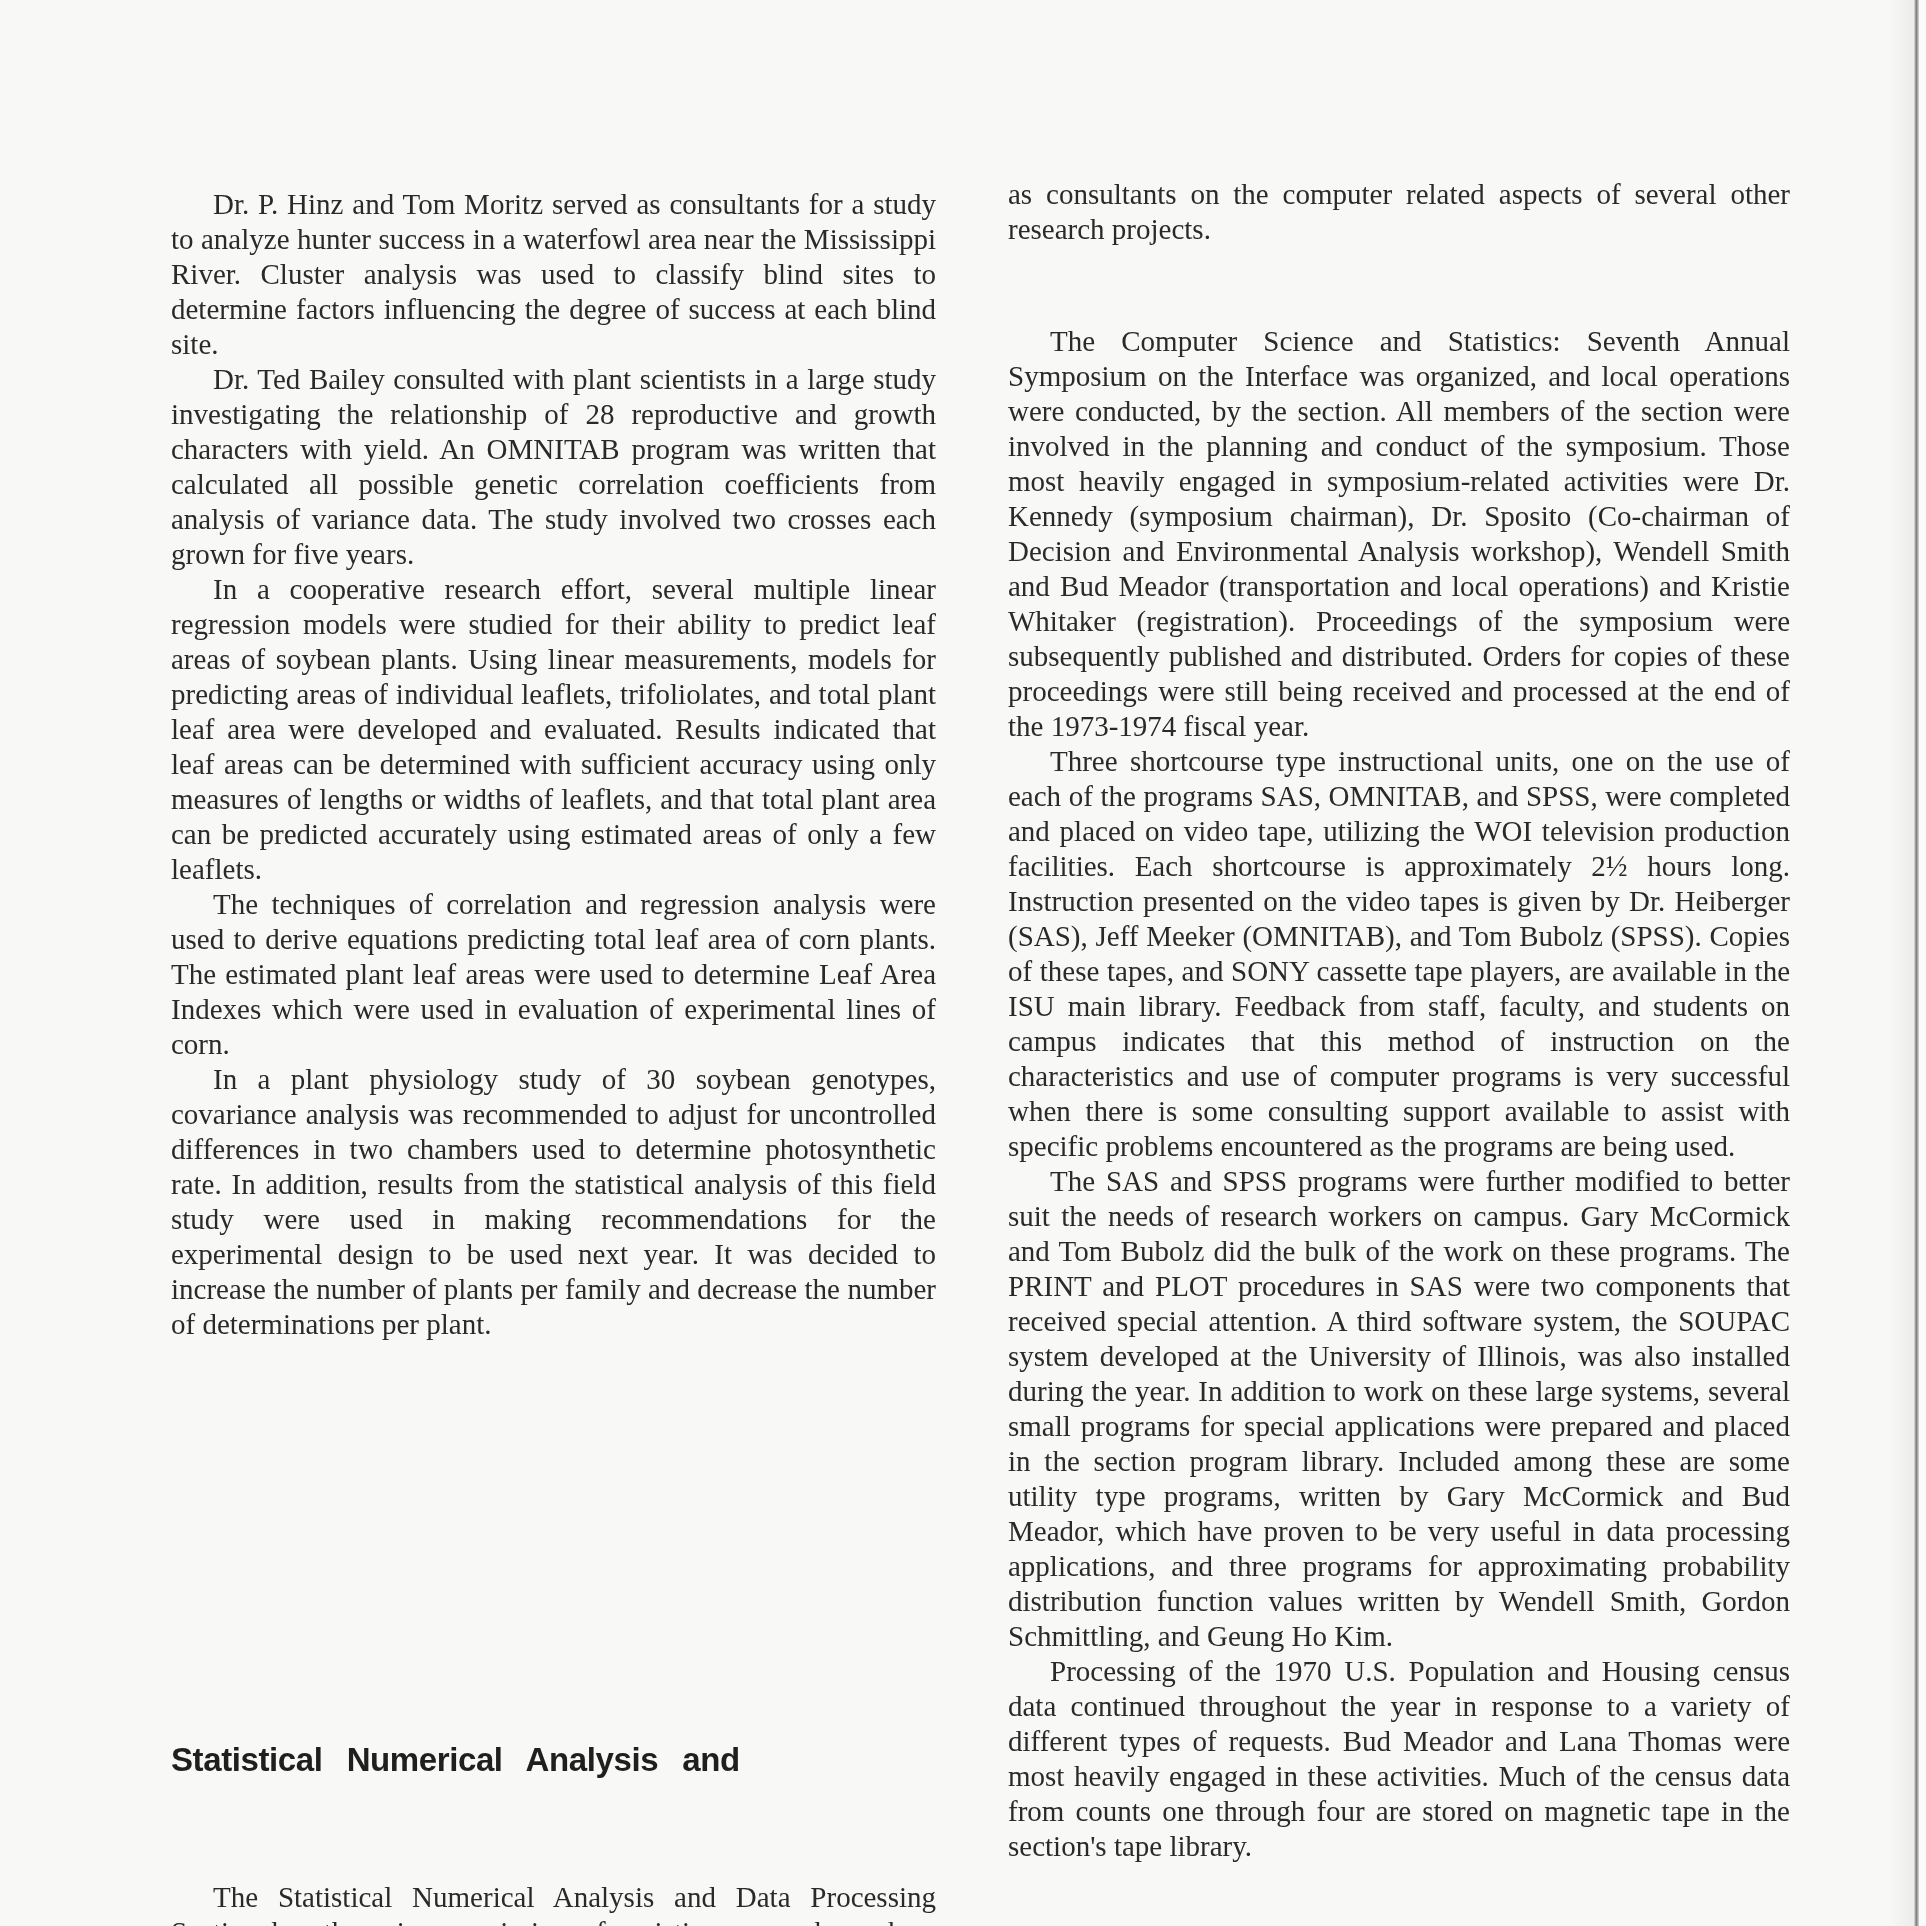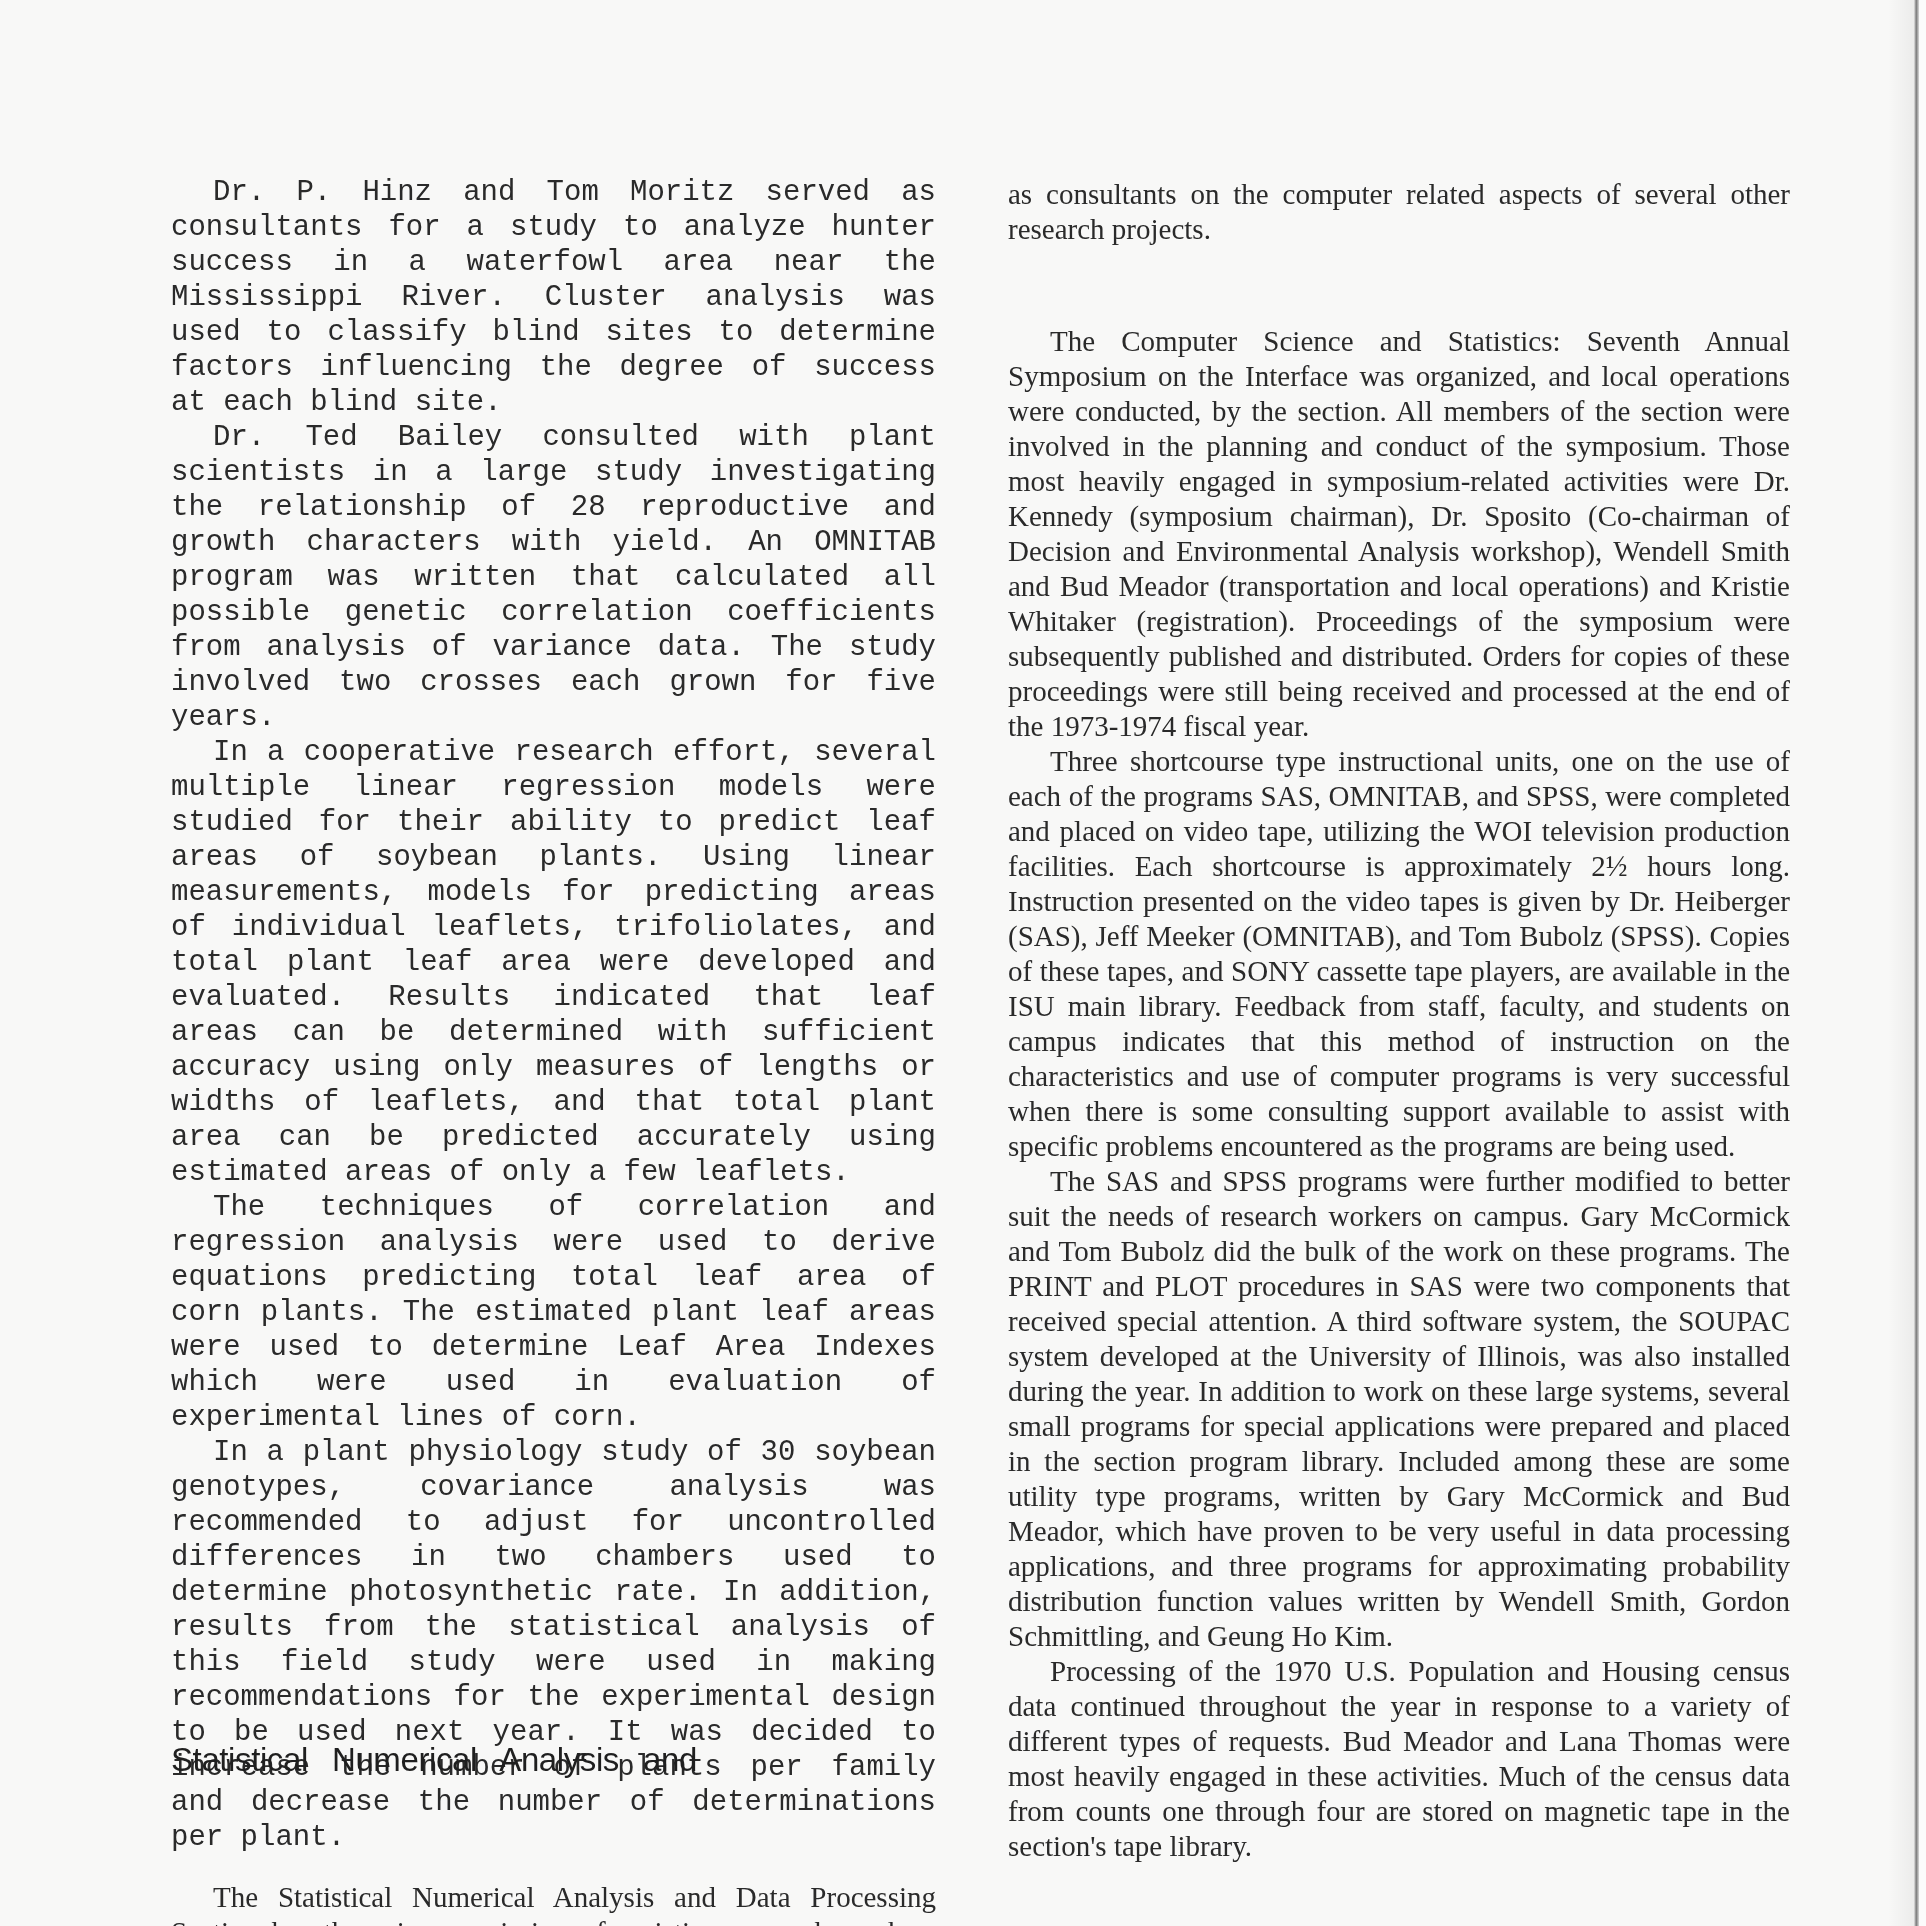--- a/index.html
+++ b/index.html
@@ -32,31 +32,31 @@
     background: #fbfbfb;
   }
   .column {
     position: absolute;
     width: 765px;
     font-size: 29px;
     line-height: 35px;
     text-align: justify;
     hyphens: manual;
   }
-  .col-left { left: 171px; top: 175px; font-family: Liberation Mono, monospace; }
+  .col-left { left: 171px; top: 187px; }
   .col-right { left: 1008px; top: 177px; width: 782px; }
   .column p {
     margin: 0;
     text-indent: 42px;
   }
   .column p.noindent { text-indent: 0; }
   .gap-large { height: 77px; }
   .section-heading {
     font-family: "Liberation Sans", "DejaVu Sans", sans-serif;
-    font-weight: normal;
+    font-weight: bold;
     font-size: 33px;
     line-height: 49px;
     letter-spacing: -0.4px;
     color: #1f1f1f;
     margin: 0;
   }
   .section-heading .line1 { display: block; text-align: left; word-spacing: 15.4px; }
   .section-heading .line2 { display: block; text-align: right; word-spacing: 15.4px; }
   .heading-block {
     position: absolute;

